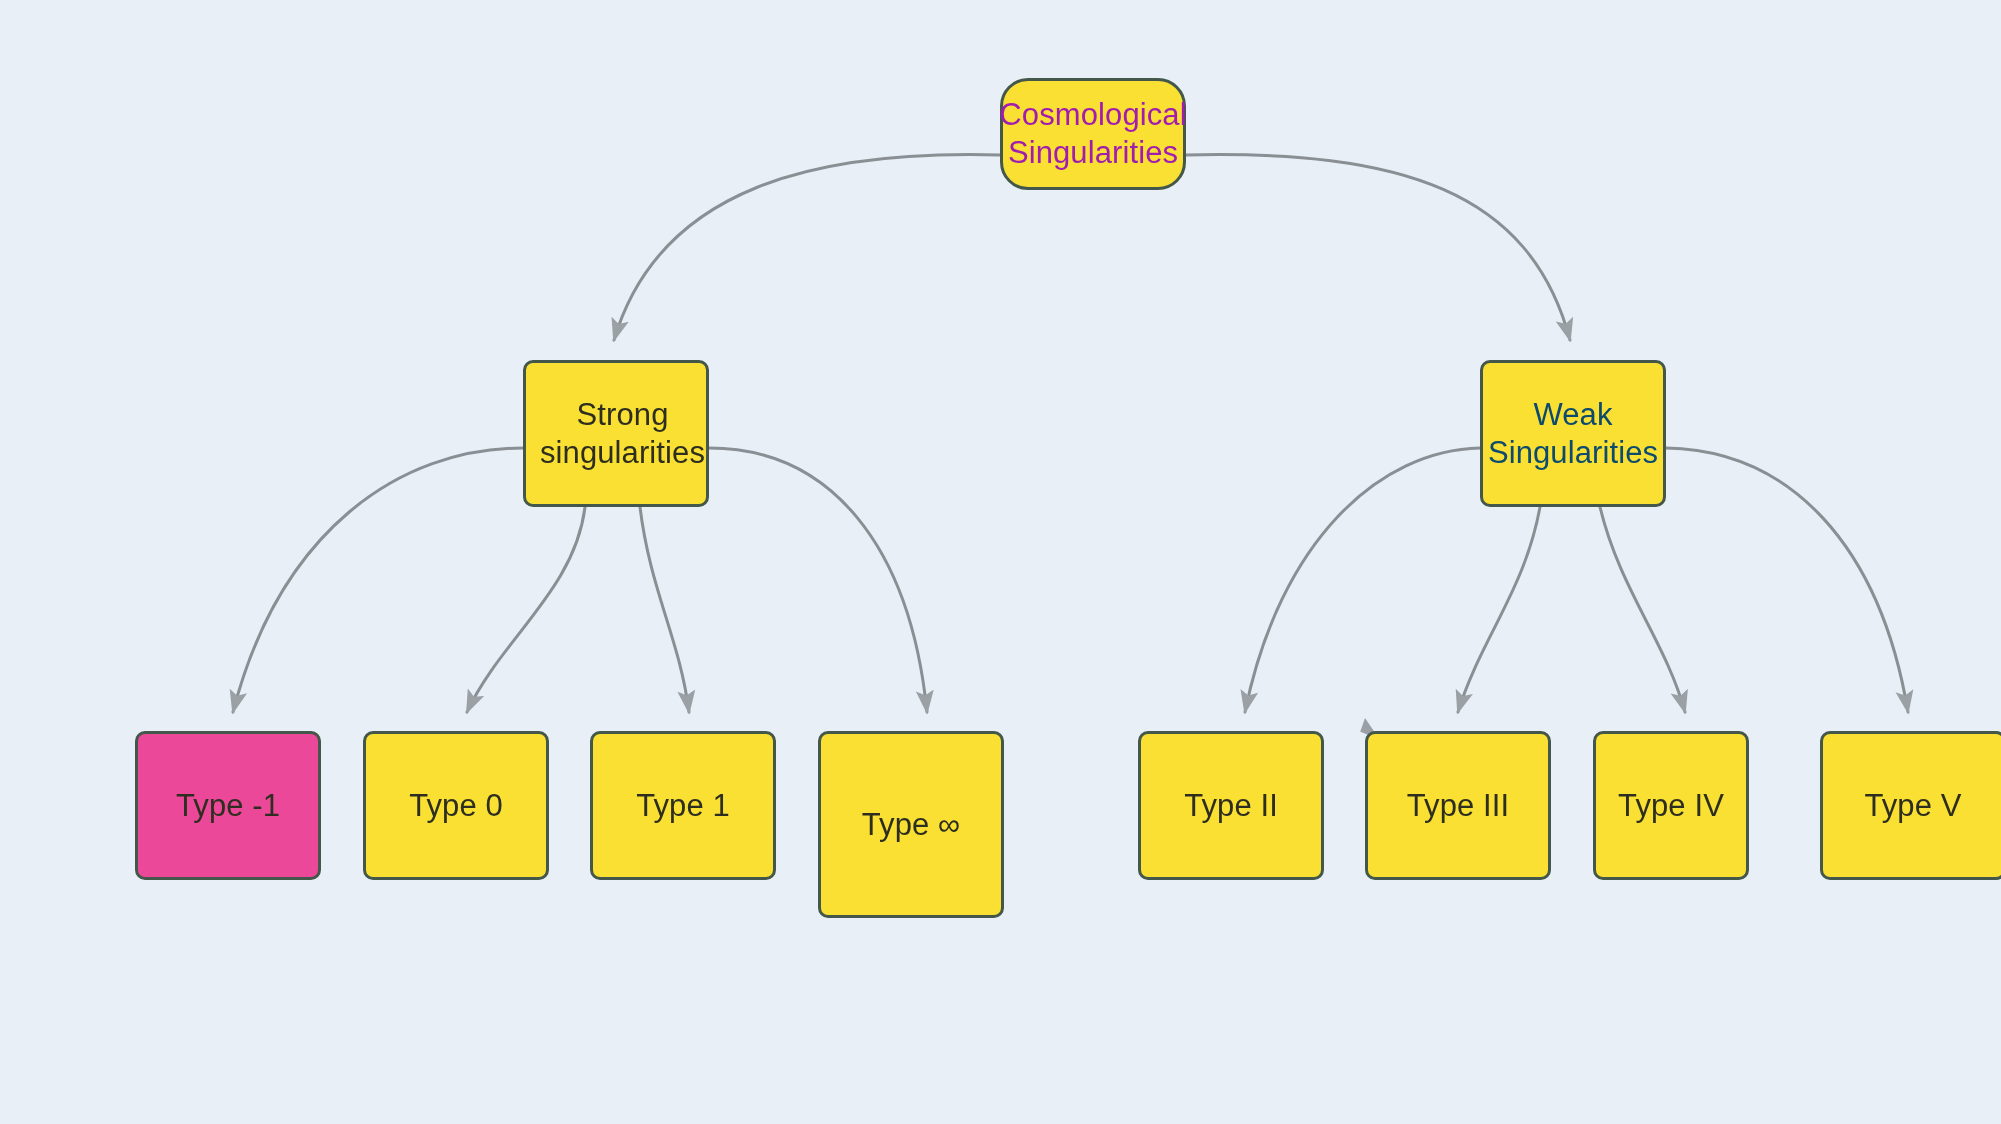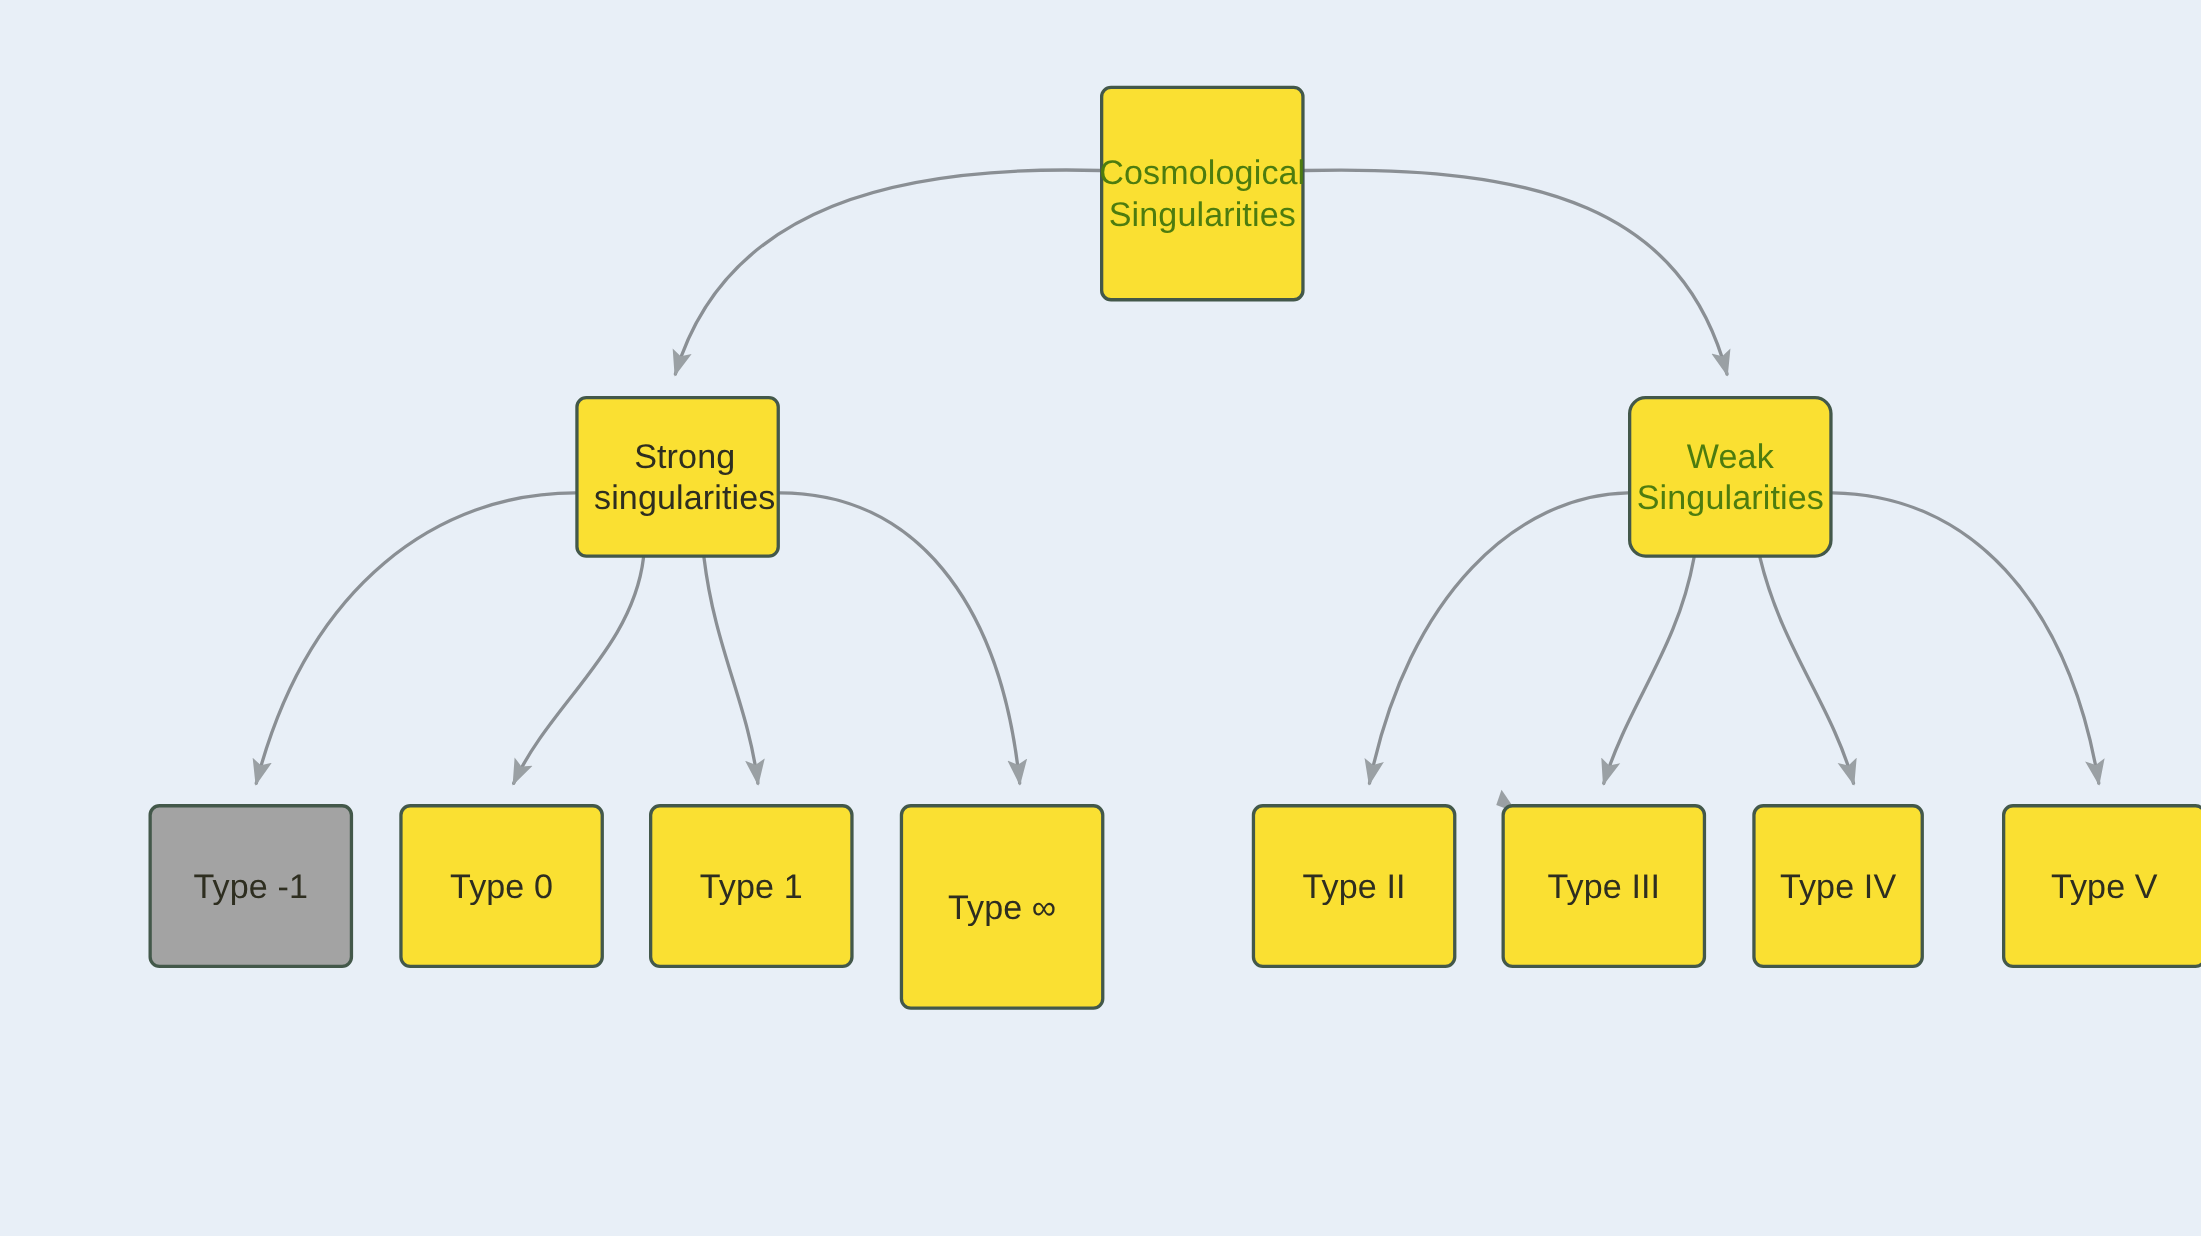--- a/index.html
+++ b/index.html
@@ -70,41 +70,41 @@
         <path d="M 1540,507 C 1525,590 1480,640 1458,712" fill="none" stroke="#8a8f94" stroke-width="3" stroke-linecap="round" marker-end="url(#arrowhead)"></path>
         <path d="M 1600,507 C 1620,590 1665,640 1685,712" fill="none" stroke="#8a8f94" stroke-width="3" stroke-linecap="round" marker-end="url(#arrowhead)"></path>
         <path d="M 1666,448 C 1790,450 1880,545 1908,712" fill="none" stroke="#8a8f94" stroke-width="3" stroke-linecap="round" marker-end="url(#arrowhead)"></path>
       </g>
     <g id="stray-group">
         <path d="M 0,0 L 24,9 L 4,14 Z" fill="#9aa0a4" transform="translate(1365,718) rotate(35)"></path>
       </g>
   </svg>
 
   <div id="nodes-layer">
-      <div class="node" style="left: 1000px; top: 78px; width: 186px; height: 196px; background: rgb(250, 224, 50); border-color: rgb(67, 88, 74); color: #4d7c0f;">
+      <div class="node" style="left: 1000px; top: 78px; width: 186px; height: 112px; background: rgb(250, 224, 50); border-color: rgb(67, 88, 74); color: #a21caf; border-radius: 28px;">
         <span class="node-label">Cosmological
 Singularities</span>
       </div>
       <div class="node" style="left: 523px; top: 360px; width: 186px; height: 147px; background: rgb(250, 224, 50); border-color: rgb(67, 88, 74); color: rgb(46, 46, 32); padding-left: 13px;">
         <span class="node-label">Strong
 singularities</span>
       </div>
-      <div class="node" style="left: 135px; top: 731px; width: 186px; height: 149px; background: #a3a3a3; border-color: rgb(67, 88, 74); color: rgb(46, 46, 32);">
+      <div class="node" style="left: 135px; top: 731px; width: 186px; height: 149px; background: #ec4899; border-color: rgb(67, 88, 74); color: rgb(46, 46, 32);">
         <span class="node-label">Type -1</span>
       </div>
       <div class="node" style="left: 363px; top: 731px; width: 186px; height: 149px; background: rgb(250, 224, 50); border-color: rgb(67, 88, 74); color: rgb(46, 46, 32);">
         <span class="node-label">Type 0</span>
       </div>
       <div class="node" style="left: 590px; top: 731px; width: 186px; height: 149px; background: rgb(250, 224, 50); border-color: rgb(67, 88, 74); color: rgb(46, 46, 32);">
         <span class="node-label">Type 1</span>
       </div>
       <div class="node" style="left: 818px; top: 731px; width: 186px; height: 187px; background: rgb(250, 224, 50); border-color: rgb(67, 88, 74); color: rgb(46, 46, 32);">
         <span class="node-label">Type ∞</span>
       </div>
-      <div class="node" style="left: 1480px; top: 360px; width: 186px; height: 147px; background: rgb(250, 224, 50); border-color: rgb(67, 88, 74); color: #4d7c0f; border-radius: 16px;">
+      <div class="node" style="left: 1480px; top: 360px; width: 186px; height: 147px; background: rgb(250, 224, 50); border-color: rgb(67, 88, 74); color: #0c4a6e;">
         <span class="node-label">Weak
 Singularities</span>
       </div>
       <div class="node" style="left: 1138px; top: 731px; width: 186px; height: 149px; background: rgb(250, 224, 50); border-color: rgb(67, 88, 74); color: rgb(46, 46, 32);">
         <span class="node-label">Type II</span>
       </div>
       <div class="node" style="left: 1365px; top: 731px; width: 186px; height: 149px; background: rgb(250, 224, 50); border-color: rgb(67, 88, 74); color: rgb(46, 46, 32);">
         <span class="node-label">Type III</span>
       </div>
       <div class="node" style="left: 1593px; top: 731px; width: 156px; height: 149px; background: rgb(250, 224, 50); border-color: rgb(67, 88, 74); color: rgb(46, 46, 32);">

